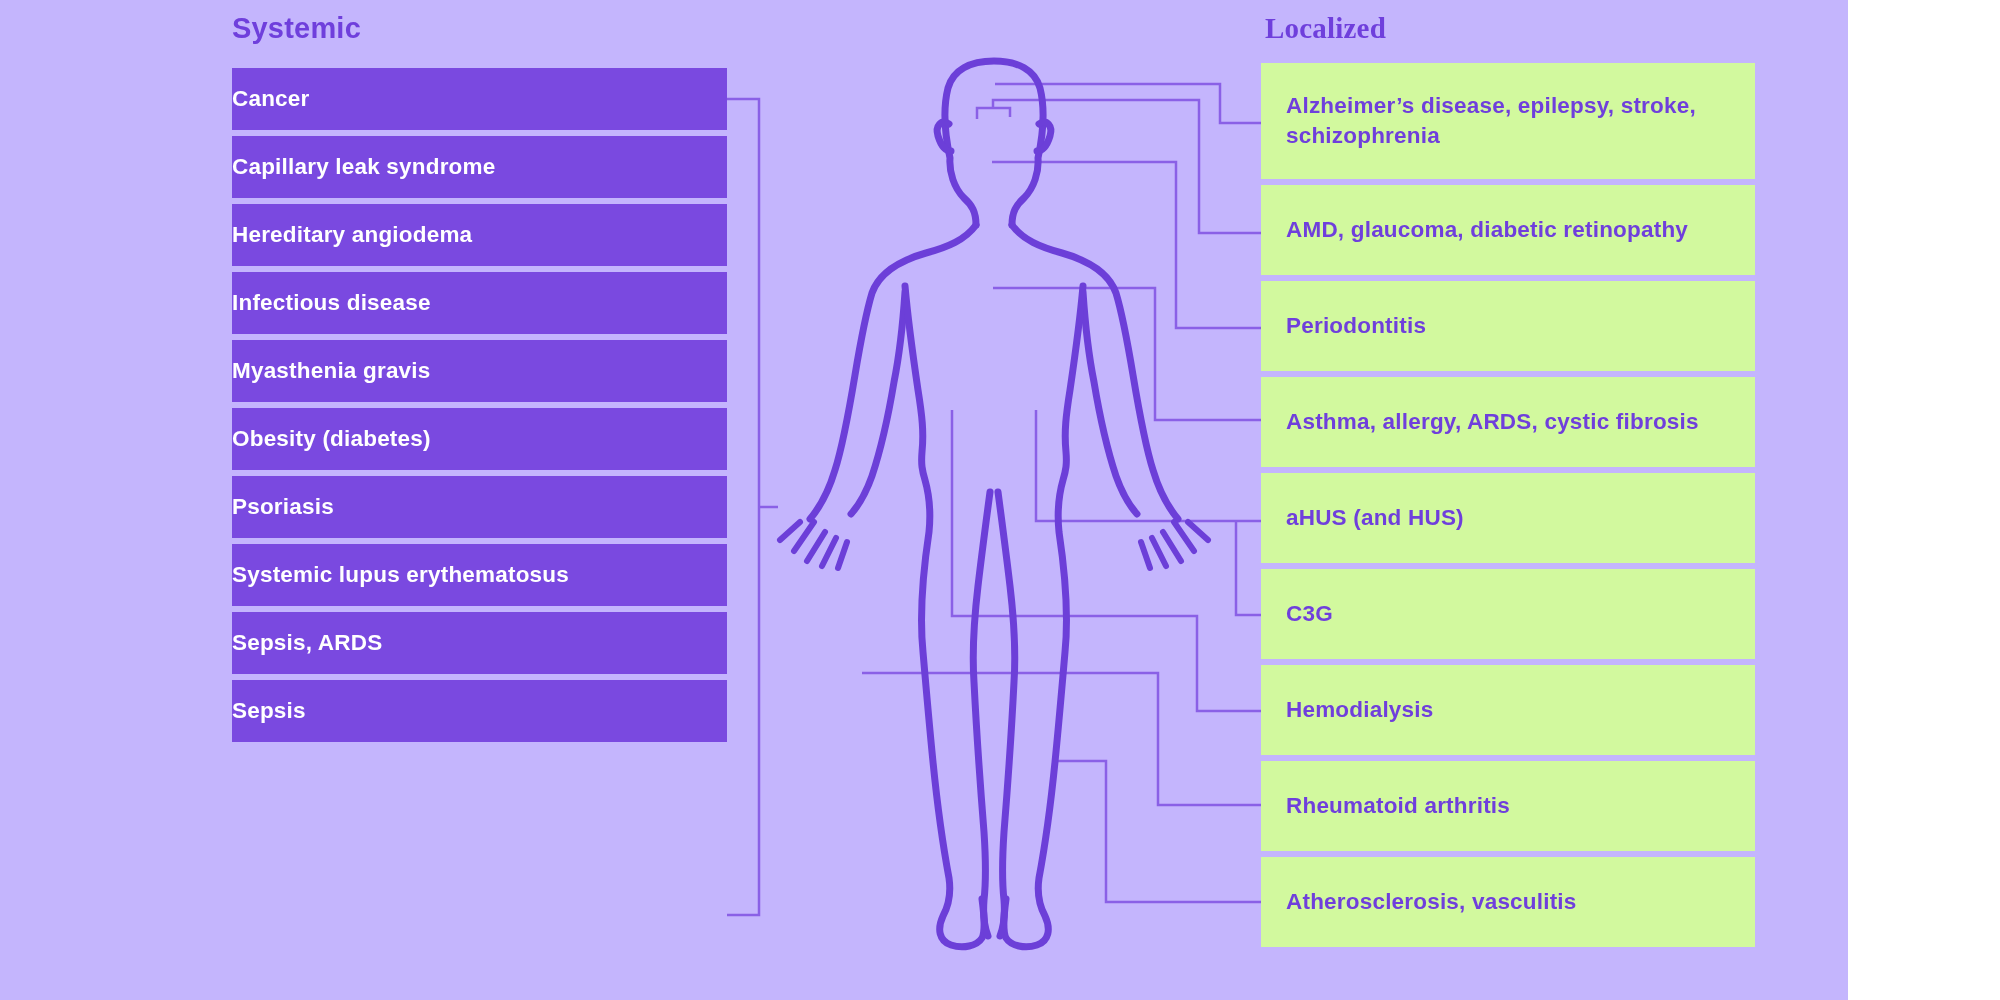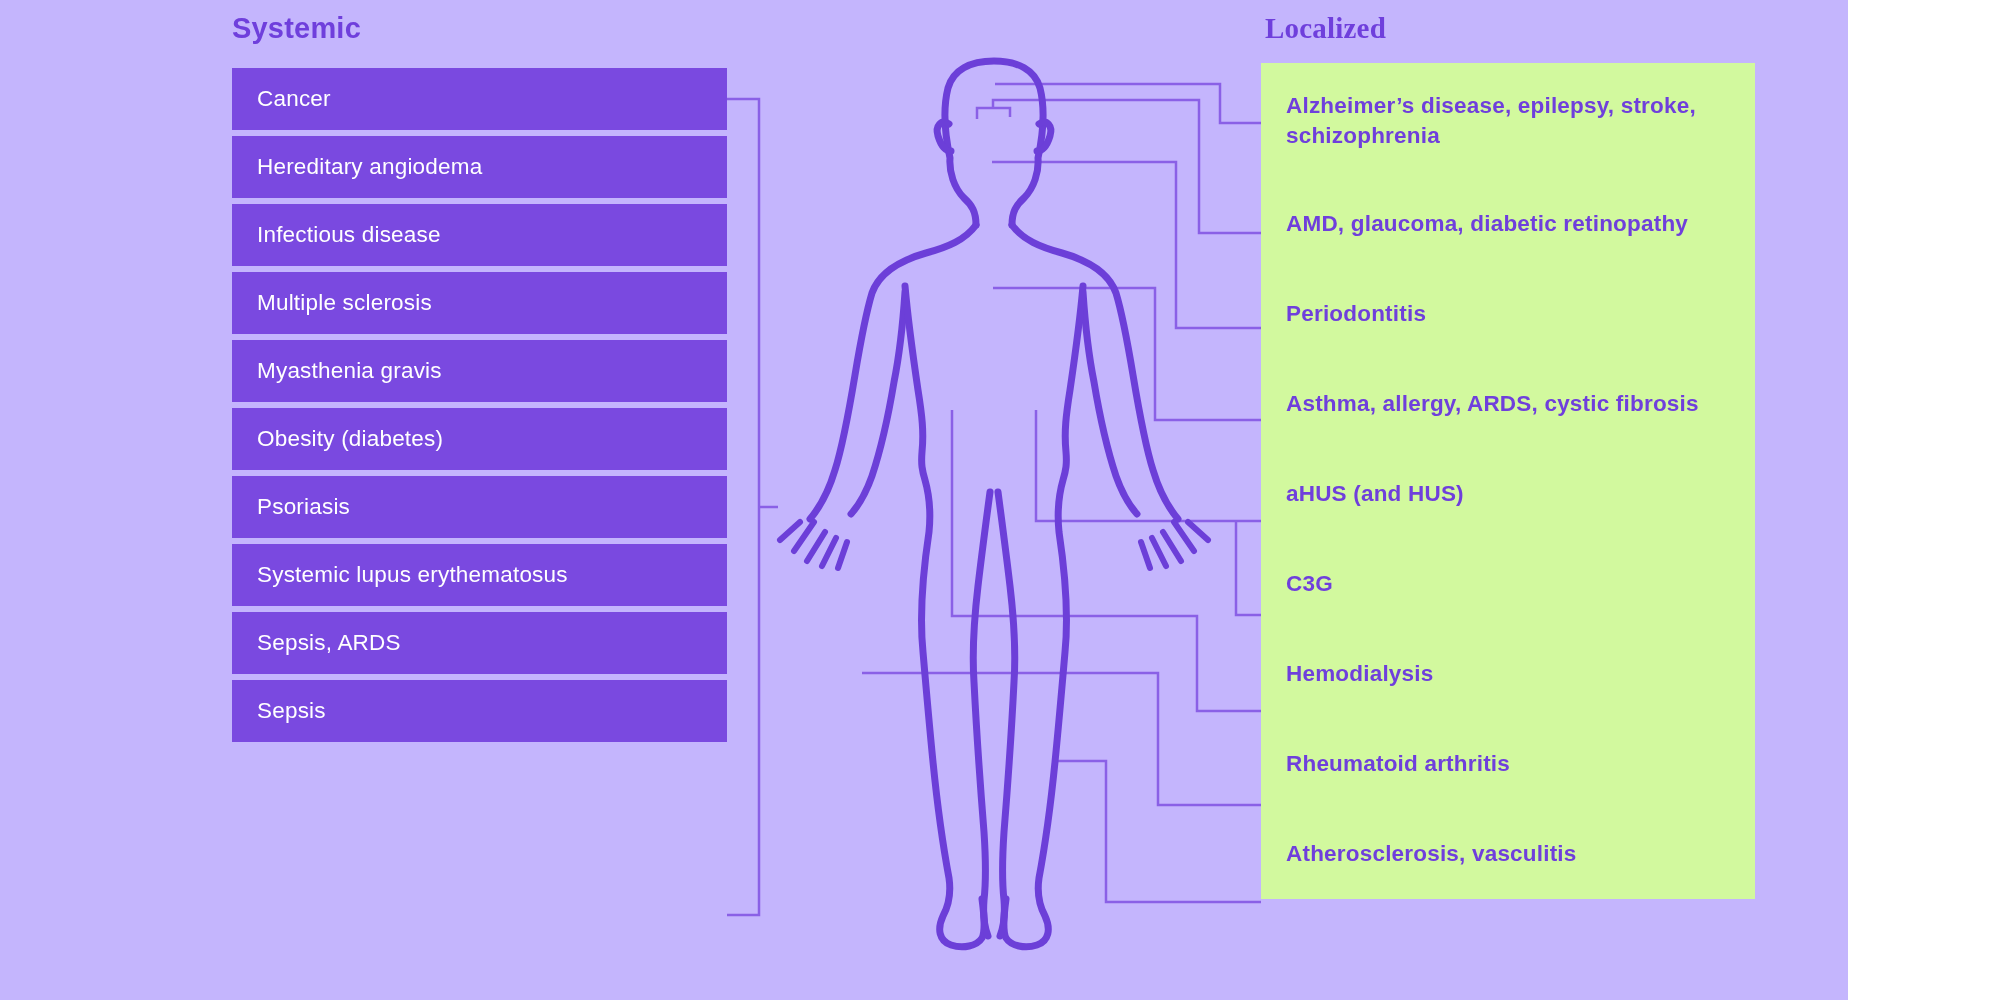--- a/index.html
+++ b/index.html
@@ -12,27 +12,27 @@
   }
   #systemic-header{left:232px;}
   #localized-header{left:1265px;font-family:Liberation Serif, serif;}
 
   #systemic-list{
     position:absolute;left:232px;top:68px;width:495px;
     display:flex;flex-direction:column;gap:6px;
   }
   .sys-box{
     height:62px;background:#7a49e0;color:#ffffff;
-    display:flex;align-items:center;padding-left:25px;box-sizing:border-box;
-    font-size:22.5px;font-weight:400;letter-spacing:.2px;white-space:nowrap;
+    display:flex;align-items:center;box-sizing:border-box;
+    font-size:22.5px;font-weight:700;letter-spacing:.2px;white-space:nowrap;
   }
 
   #localized-list{
     position:absolute;left:1261px;top:63px;width:494px;
-    display:flex;flex-direction:column;
+    display:flex;flex-direction:column;gap:6px;
   }
   .loc-box{
     height:90px;background:#d2f99e;color:#6f3fdc;
     display:flex;align-items:center;padding:0 30px 0 25px;box-sizing:border-box;
     font-size:22.5px;font-weight:700;letter-spacing:.2px;line-height:1.35;
   }
   .loc-box:first-child{height:116px;}
 
   #diagram-svg{position:absolute;left:0;top:0;}
   .thin-line{stroke:#8a60e6;stroke-width:2.5;fill:none;}
@@ -108,23 +108,23 @@
         <path class="finger-line" d="M1174,522 L1194,551"></path>
         <path class="finger-line" d="M1163,532 L1181,561"></path>
         <path class="finger-line" d="M1152,538 L1166,566"></path>
         <path class="finger-line" d="M1141,542 L1150,568"></path>
       </g>
     </g>
   </svg>
 
   <div id="systemic-list">
     <div class="sys-box">Cancer</div>
+    <div class="sys-box">Capillary leak syndrome</div>
     <div class="sys-box">Hereditary angiodema</div>
     <div class="sys-box">Infectious disease</div>
-    <div class="sys-box">Multiple sclerosis</div>
     <div class="sys-box">Myasthenia gravis</div>
     <div class="sys-box">Obesity (diabetes)</div>
     <div class="sys-box">Psoriasis</div>
     <div class="sys-box">Systemic lupus erythematosus</div>
     <div class="sys-box">Sepsis, ARDS</div>
     <div class="sys-box">Sepsis</div>
   </div>
 
   <div id="localized-list">
     <div class="loc-box">Alzheimer’s disease, epilepsy, stroke, schizophrenia</div>

